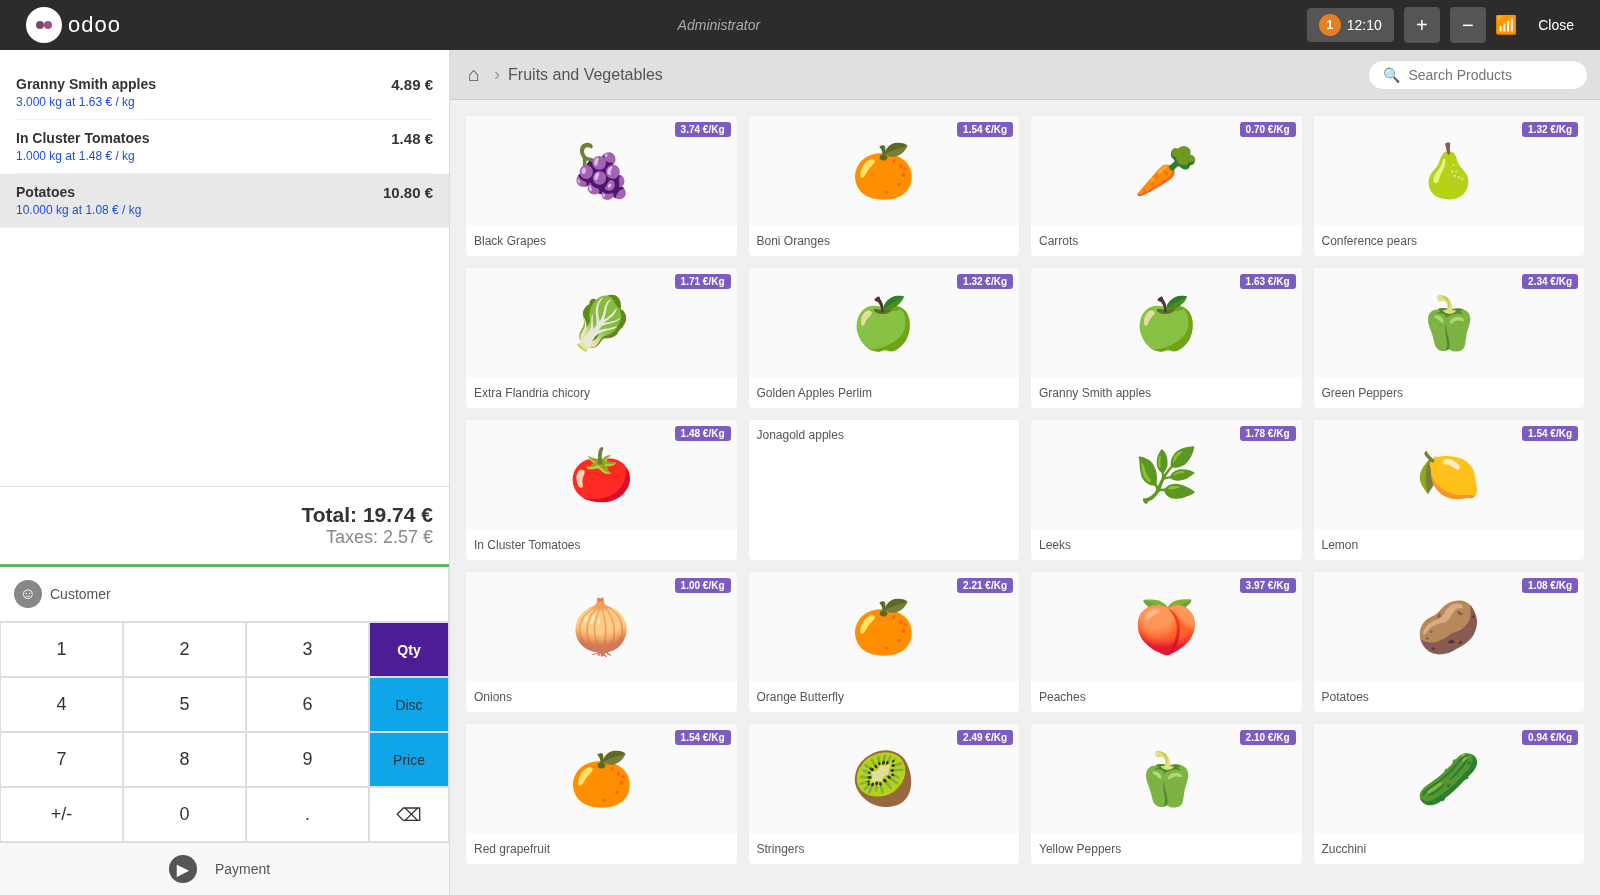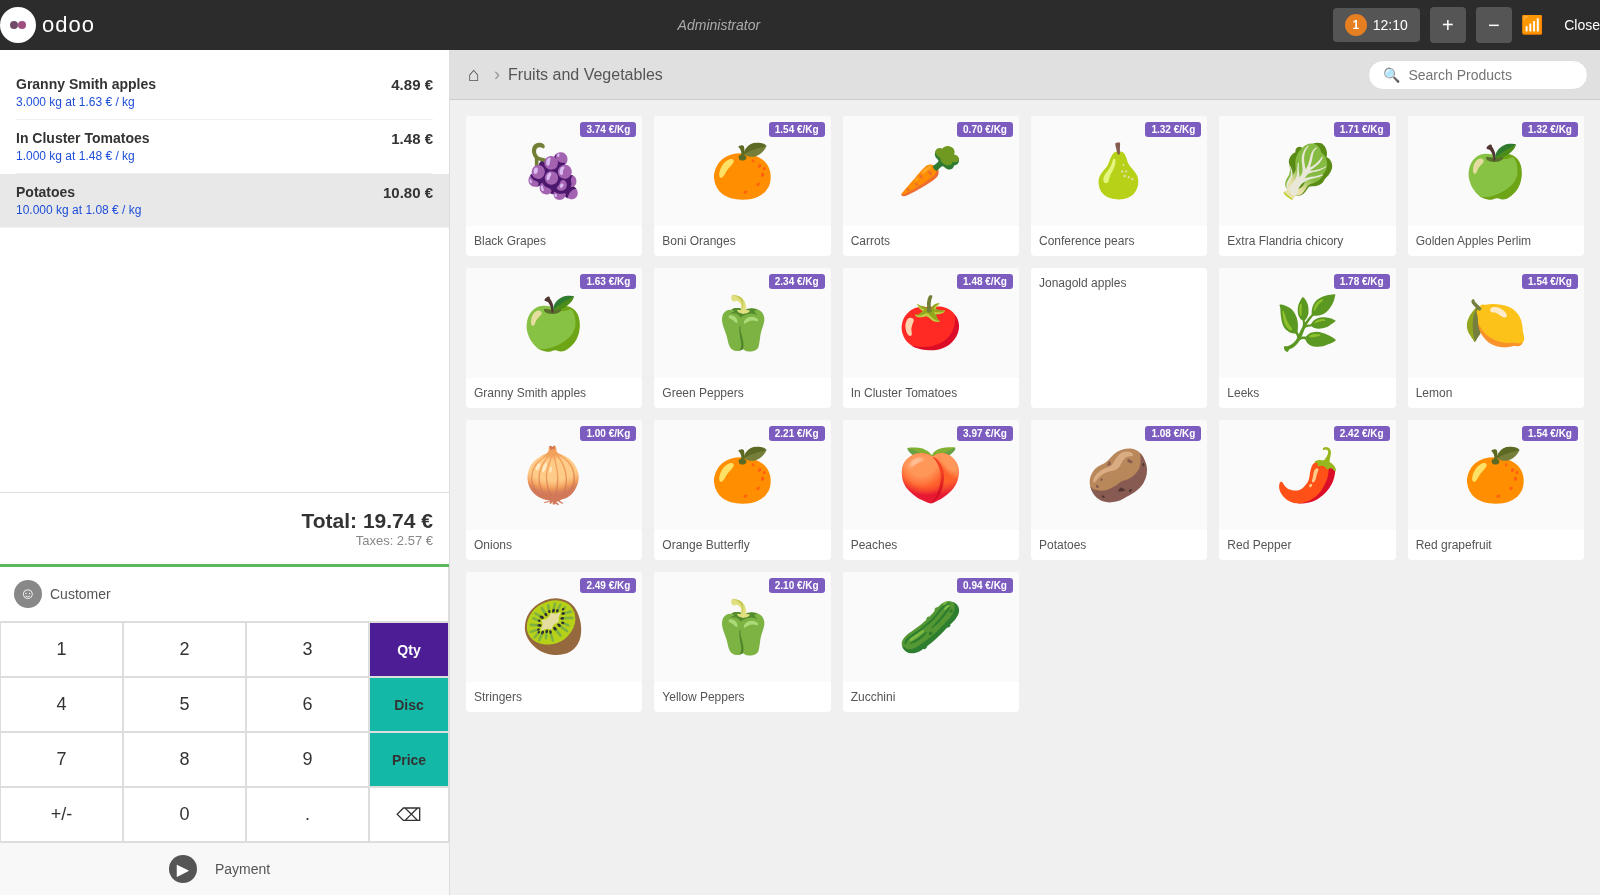--- a/index.html
+++ b/index.html
@@ -4,21 +4,21 @@
   <style>
     * { box-sizing: border-box; margin: 0; padding: 0; }
     body { font-family: 'Helvetica Neue', Arial, sans-serif; background: #f0f0f0; width: 1600px; height: 895px; overflow: hidden; }
 
     
     .topbar {
       background: #2c2c2c;
       height: 50px;
       display: flex;
       align-items: center;
-      padding: 0 0;
+      padding: 0 26px;
       gap: 10px;
     }
     .odoo-logo {
       display: flex; align-items: center; gap: 6px;
     }
     .odoo-logo-circle {
       width: 36px; height: 36px; border-radius: 50%; background: #fff;
       display: flex; align-items: center; justify-content: center;
       font-weight: 900; font-size: 14px; color: #714B67;
     }
@@ -76,21 +76,21 @@
     .order-item-name { font-size: 14px; font-weight: 600; color: #333; }
     .order-item-details { font-size: 12px; color: #1d4ed8; margin-top: 3px; }
     .order-item-price { font-size: 15px; font-weight: 600; color: #333; white-space: nowrap; }
 
     .order-total {
       text-align: right;
       padding: 16px;
       border-top: 1px solid #ddd;
     }
     .total-line { font-size: 21px; font-weight: 700; color: #333; }
-    .tax-line { font-size: 13px; color: #888; }
+    .tax-line { font-size: 18px; color: #888; }
 
     
     .numpad-area {
       background: #f8f8f8;
       border-top: 3px solid #5cb85c;
     }
     .customer-row {
       display: flex;
       height: 55px;
     }
@@ -123,24 +123,24 @@
       height: 55px;
       font-size: 18px;
       cursor: pointer;
       display: flex;
       align-items: center;
       justify-content: center;
       color: #333;
       font-weight: 400;
     }
     .numpad-btn.action {
-      background: #14b8a6;
+      background: #0ea5e9;
       font-size: 14px;
       color: #333;
-      font-weight: 700;
+      font-weight: 400;
     }
     .numpad-btn.qty-btn {
       background: #4c1d95;
       color: #fff;
       font-size: 14px;
       font-weight: 600;
     }
     .payment-btn {
       width: 100%;
       text-align: center;
@@ -185,21 +185,21 @@
     .search-icon { color: #aaa; font-size: 14px; }
     .search-input {
       border: none; outline: none; background: transparent;
       font-size: 14px; color: #555; width: 100%;
     }
 
     
     .product-grid {
       flex: 1;
       display: grid;
-      grid-template-columns: repeat(6, 1fr);
+      grid-template-columns: repeat(4, 1fr);
       gap: 12px;
       padding: 16px;
       overflow-y: auto;
       align-content: start;
     }
     .product-card {
       background: #fff;
       border-radius: 4px;
       overflow: hidden;
       cursor: pointer;
@@ -447,27 +447,20 @@
     </div>
         <div class="product-card">
       <div class="product-img-area">
         <span class="price-badge">1.08 €/Kg</span>
         <span class="product-emoji">🥔</span>
       </div>
       <div class="product-name">Potatoes</div>
     </div>
         <div class="product-card">
       <div class="product-img-area">
-        <span class="price-badge">2.42 €/Kg</span>
-        <span class="product-emoji">🌶️</span>
-      </div>
-      <div class="product-name">Red Pepper</div>
-    </div>
-        <div class="product-card">
-      <div class="product-img-area">
         <span class="price-badge">1.54 €/Kg</span>
         <span class="product-emoji">🍊</span>
       </div>
       <div class="product-name">Red grapefruit</div>
     </div>
         <div class="product-card">
       <div class="product-img-area">
         <span class="price-badge">2.49 €/Kg</span>
         <span class="product-emoji">🥝</span>
       </div>

